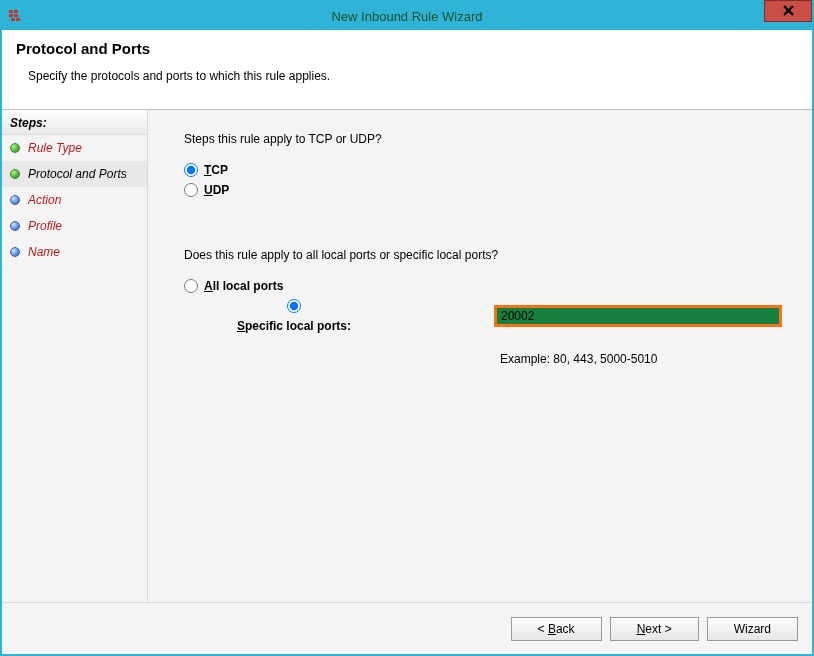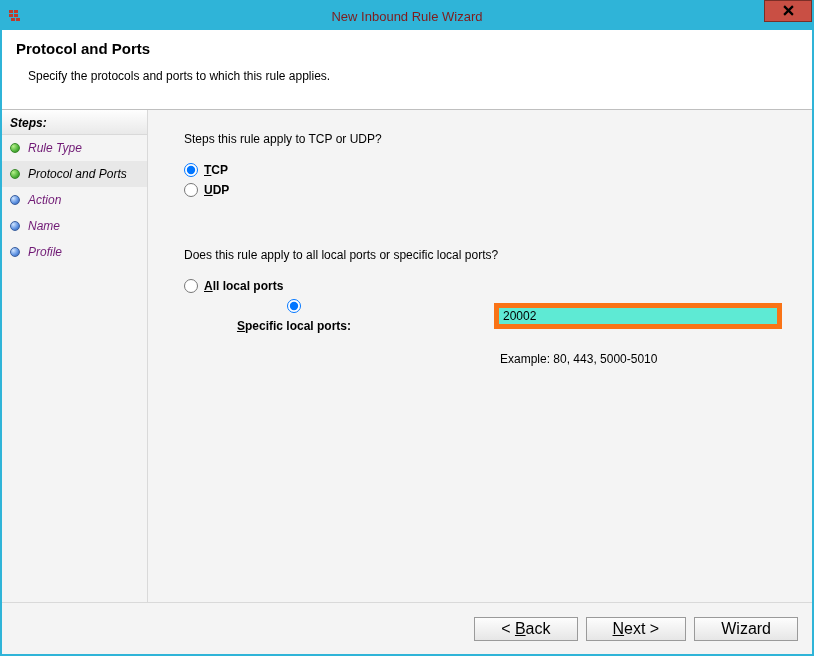--- a/index.html
+++ b/index.html
@@ -29,21 +29,21 @@
     width: 16px; height: 16px;
     margin-left: 6px;
     display: inline-flex;
     align-items: center; justify-content: center;
   }
   .titlebar .title {
     position: absolute;
     left: 0; right: 0;
     text-align: center;
     font-size: 13px;
-    color: #7f1d1d;
+    color: #14532d;
     pointer-events: none;
   }
   .titlebar .close {
     position: absolute;
     right: 0; top: -2px;
     width: 48px; height: 22px;
     background: #c94f44;
     border: 1px solid #7a2e27;
     display: flex;
     align-items: center; justify-content: center;
@@ -99,21 +99,21 @@
     flex-shrink: 0;
   }
   .bullet.done {
     background: radial-gradient(circle at 30% 30%, #b6f08a, #4fb33a 60%, #2e7a1f);
     border: 1px solid #3a8a2a;
   }
   .bullet.pending {
     background: radial-gradient(circle at 30% 30%, #cfe4ff, #5a8fe0 60%, #2f5aa8);
     border: 1px solid #3a5f9e;
   }
-  .step a { color: #701a75; text-decoration: none; }
+  .step a { color: #b91c1c; text-decoration: none; }
   .step .current { color: #000; }
   .content {
     flex: 1;
     background: #f4f4f4;
     padding: 22px 30px 0 36px;
     position: relative;
   }
   .q { margin: 0 0 14px 0; }
   .radio-row {
     display: flex;
@@ -125,22 +125,22 @@
     width: 14px; height: 14px;
     margin: 0;
   }
   .radio-row label { font-weight: bold; }
   .radio-row label .u { text-decoration: underline; }
   .q2 { margin-top: 48px; }
   .port-input {
     margin-left: 90px;
     width: 288px;
     height: 20px;
-    border: 5px solid #f97316;
-    background: #5eead4;
+    border: 3px solid #f97316;
+    background: #15803d;
     padding: 8px 4px;
     font-family: inherit;
     font-size: 12px;
   }
   .port-line {
     display: flex;
     align-items: center;
   }
   .example {
     margin-left: 316px;
@@ -157,21 +157,21 @@
     justify-content: flex-end;
     padding-right: 14px;
     gap: 8px;
   }
   .btn {
     min-width: 86px;
     height: 24px;
     background: linear-gradient(#fdfdfd,#e6e6e6);
     border: 1px solid #9a9a9a;
     font-family: inherit;
-    font-size: 16px;
+    font-size: 12px;
     cursor: pointer;
     padding: 0 26px;
   }
   .u { text-decoration: underline; }
 </style>
 </head>
 <body>
 
 <div class="window">
 
@@ -213,25 +213,25 @@
       <div class="step active-row">
         <span class="bullet done"></span>
         <span class="current">Protocol and Ports</span>
       </div>
       <div class="step">
         <span class="bullet pending"></span>
         <a href="#">Action</a>
       </div>
       <div class="step">
         <span class="bullet pending"></span>
+        <a href="#">Profile</a>
+      </div>
+      <div class="step">
+        <span class="bullet pending"></span>
         <a href="#">Name</a>
-      </div>
-      <div class="step">
-        <span class="bullet pending"></span>
-        <a href="#">Profile</a>
       </div>
     </div>
 
     <div class="content">
 
       <p class="q">Steps this rule apply to TCP or UDP?</p>
 
       <div class="radio-row">
         <input type="radio" name="proto" checked="" style="">
         <label><span class="u">T</span>CP</label>

